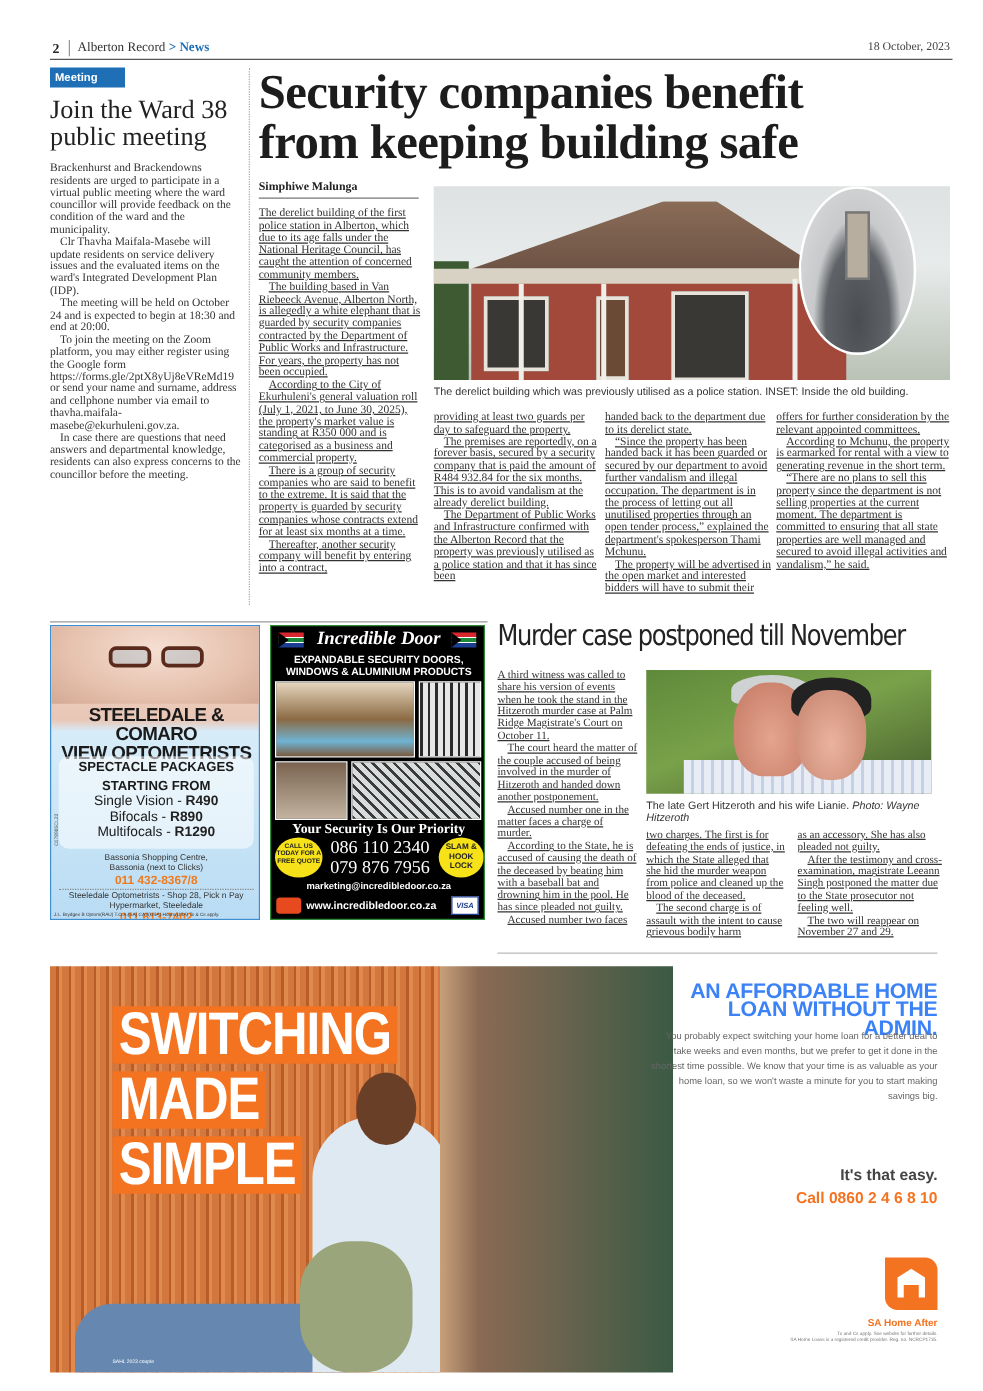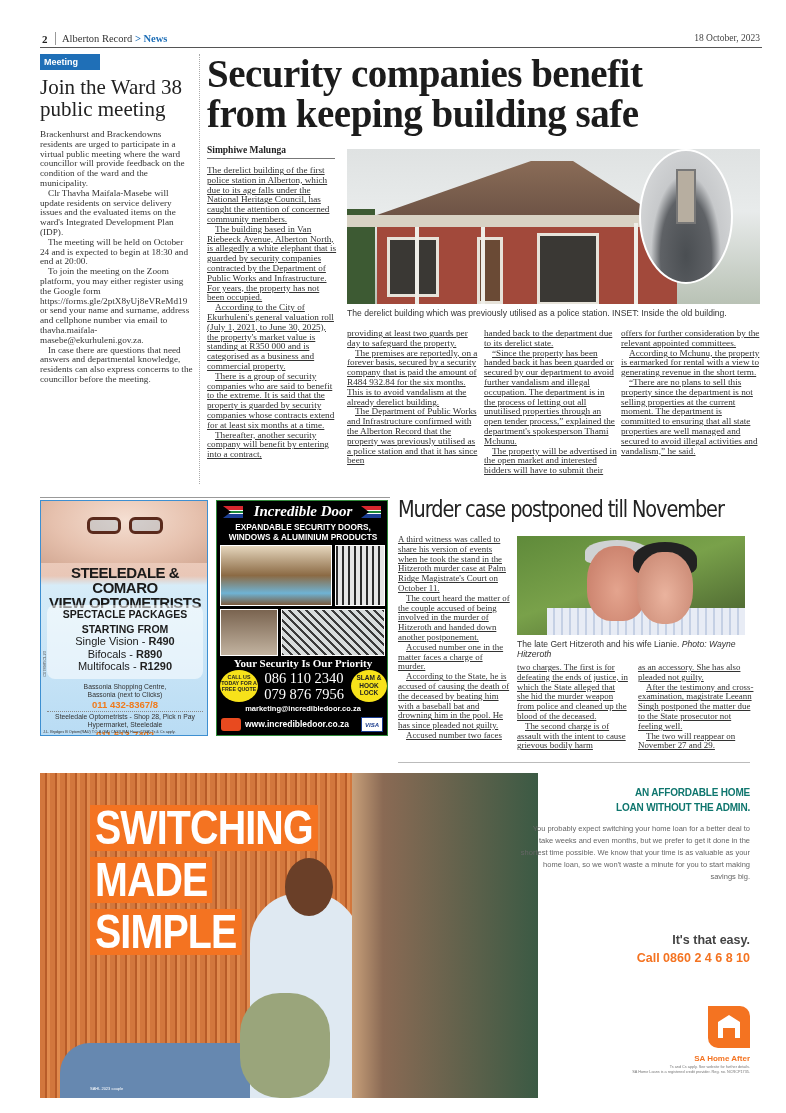--- a/index.html
+++ b/index.html
@@ -89,21 +89,21 @@
   .mort-photo { position:absolute; left:0; top:0; width:312px; height:325px; overflow:hidden;
     background: repeating-linear-gradient(90deg, #d2773d 0 5px, #b85c28 5px 7px, #e08a4d 7px 10px); }
   .mort-block { position:absolute; background:#f47321; color:#fff; font-family:"Liberation Sans", sans-serif; font-weight:bold; letter-spacing:-1px; padding: 0 6px; line-height: 46px; font-size: 48px; transform: scaleX(0.82); transform-origin:left top; }
   .person1 { position:absolute; left:210px; top:120px; width:110px; height:205px; border-radius: 50px 50px 0 0; background:#dfe9f2; }
   .person1-head { position:absolute; left:245px; top:85px; width:48px; height:58px; border-radius:50%; background:#6a3f28; }
   .jeans { position:absolute; left:20px; top:270px; width:220px; height:55px; background:#6688b0; border-radius:30px 10px 0 0; }
   .pillow { position:absolute; left:200px; top:220px; width:90px; height:105px; border-radius:40px; background:#9aa57b; }
   .mort-credit { position:absolute; left:50px; top:313px; font-size:4px; color:#fff; font-family:"Liberation Sans", sans-serif; }
 
   .mort-right { position:absolute; left:430px; top:0; width:280px; height:325px; font-family:"Liberation Sans", sans-serif; text-align:right; }
-  .mort-h { position:absolute; right:0; top:12px; width:230px; color:#0f766e; font-weight:bold; font-size: 10px; line-height:15px; letter-spacing:-0.2px; }
+  .mort-h { position:absolute; right:0; top:12px; width:230px; color:#3b82f6; font-weight:bold; font-size: 17px; line-height:15px; letter-spacing:-0.2px; }
   .mort-p { position:absolute; right:0; top:50px; width:230px; color:#666; font-size: 7.5px; line-height:12px; }
   .mort-easy { position:absolute; right:0; top:160px; color:#444; font-weight:bold; font-size:12.5px; }
   .mort-call { position:absolute; right:0; top:178px; color:#f47321; font-weight:bold; font-size:12.5px; }
   .logo { position:absolute; right:0; top:233px; width:42px; height:42px; background:#f47321; border-radius: 0 10px 0 10px; }
   .logo-name { position:absolute; right:0; top:281px; color:#f47321; font-weight:bold; font-size:8px; }
   .logo-fine { position:absolute; right:0; top:292px; color:#777; font-size:3.8px; line-height:5px; width:200px; }
 </style>
 </head>
 <body>
 

